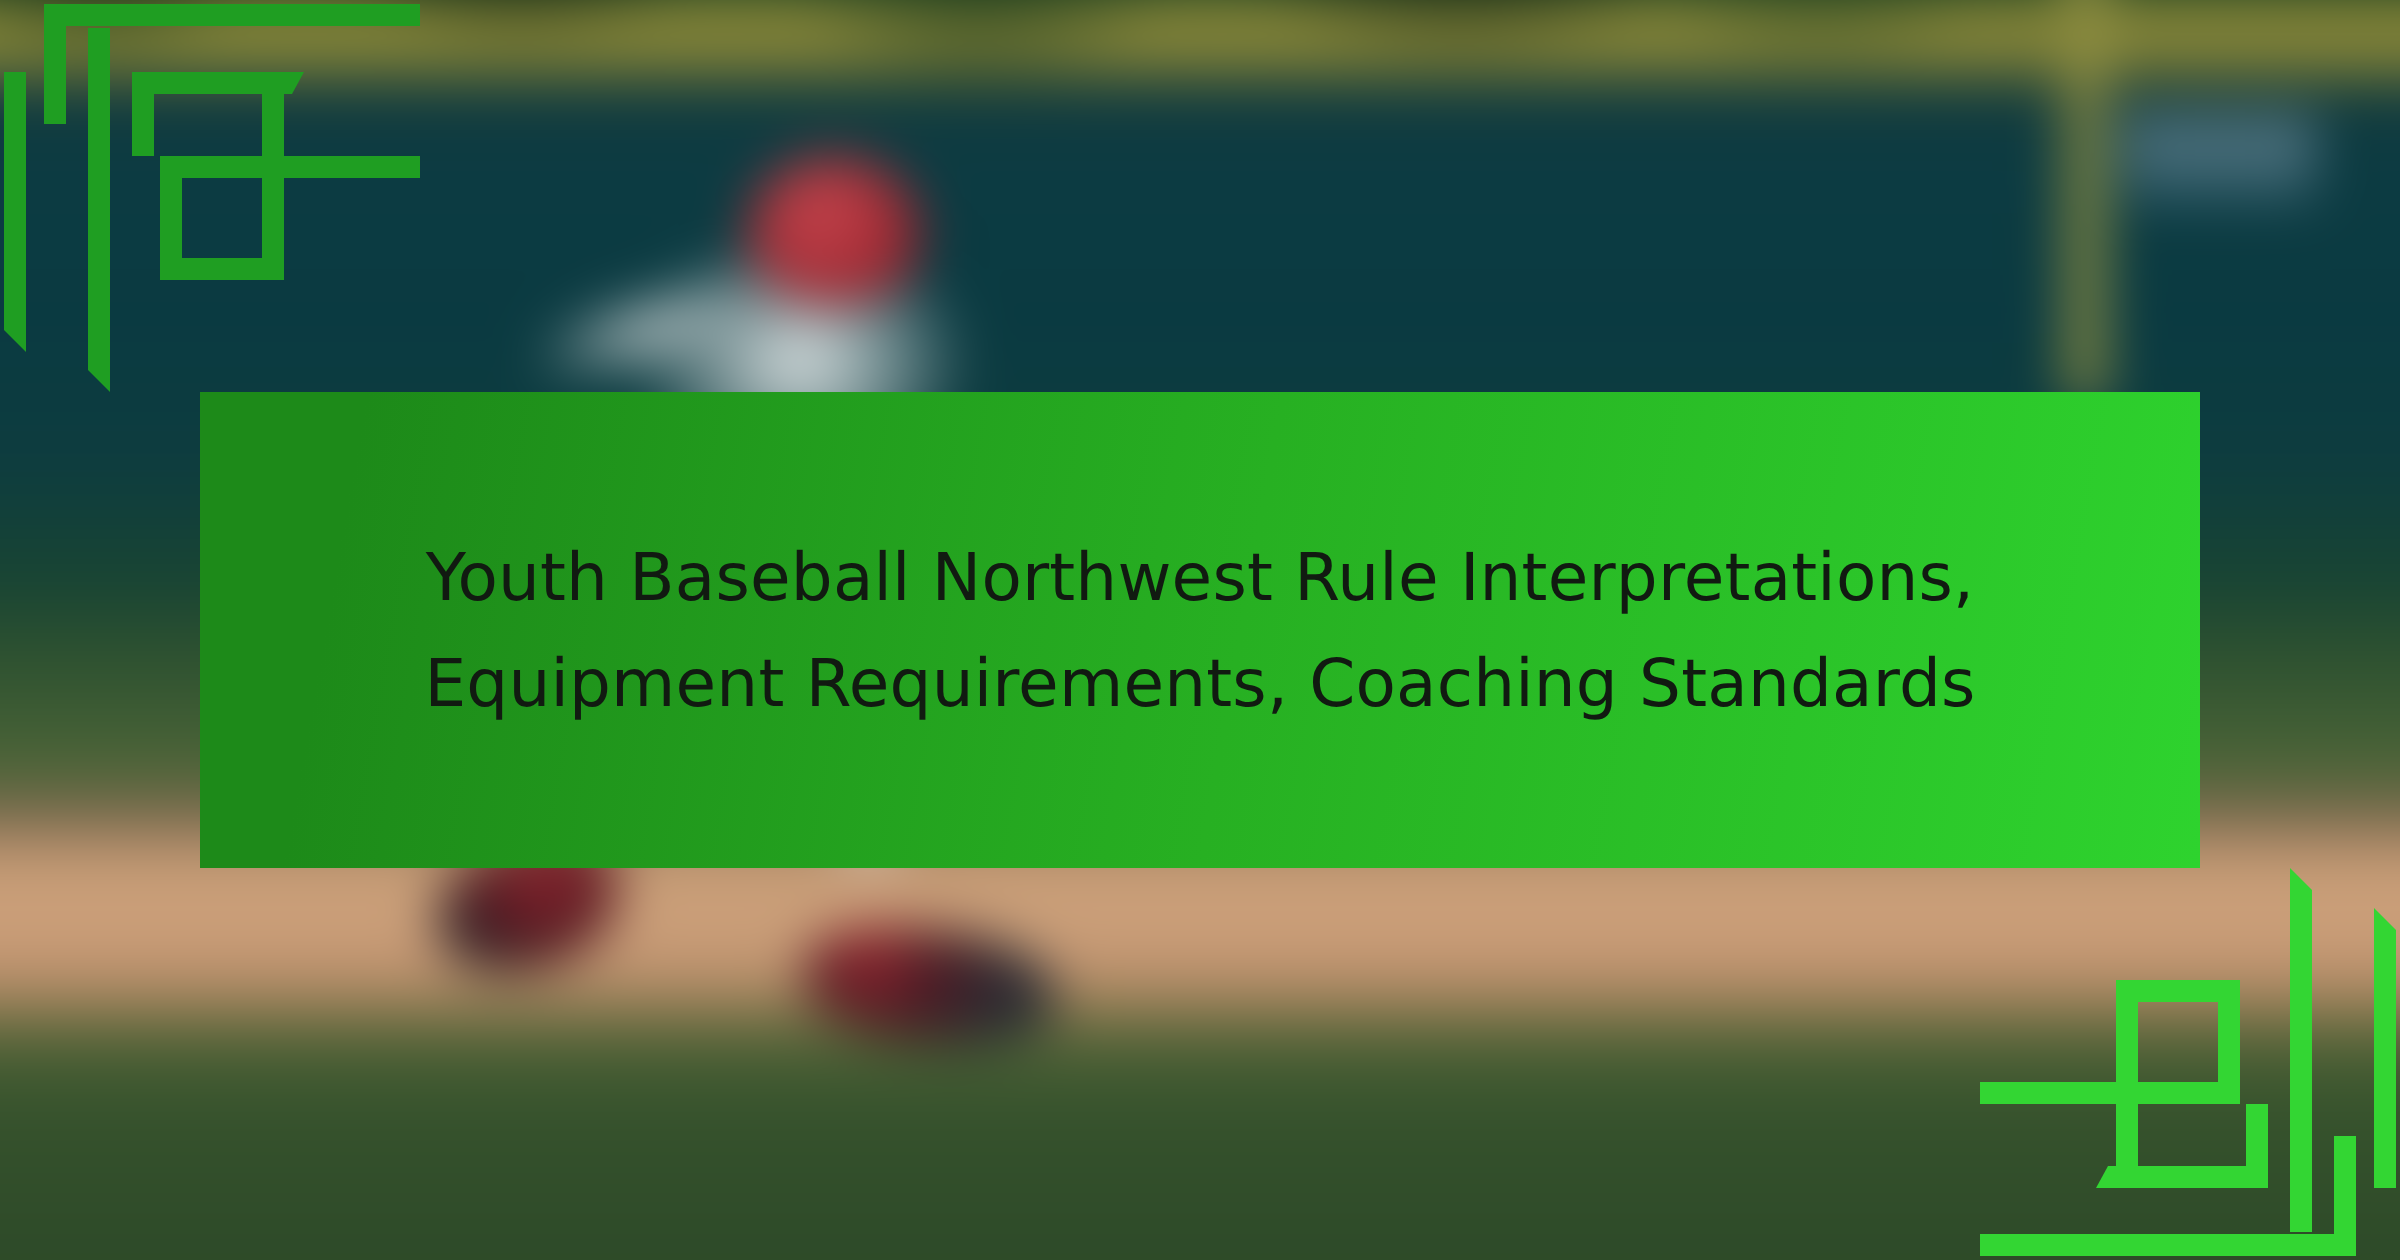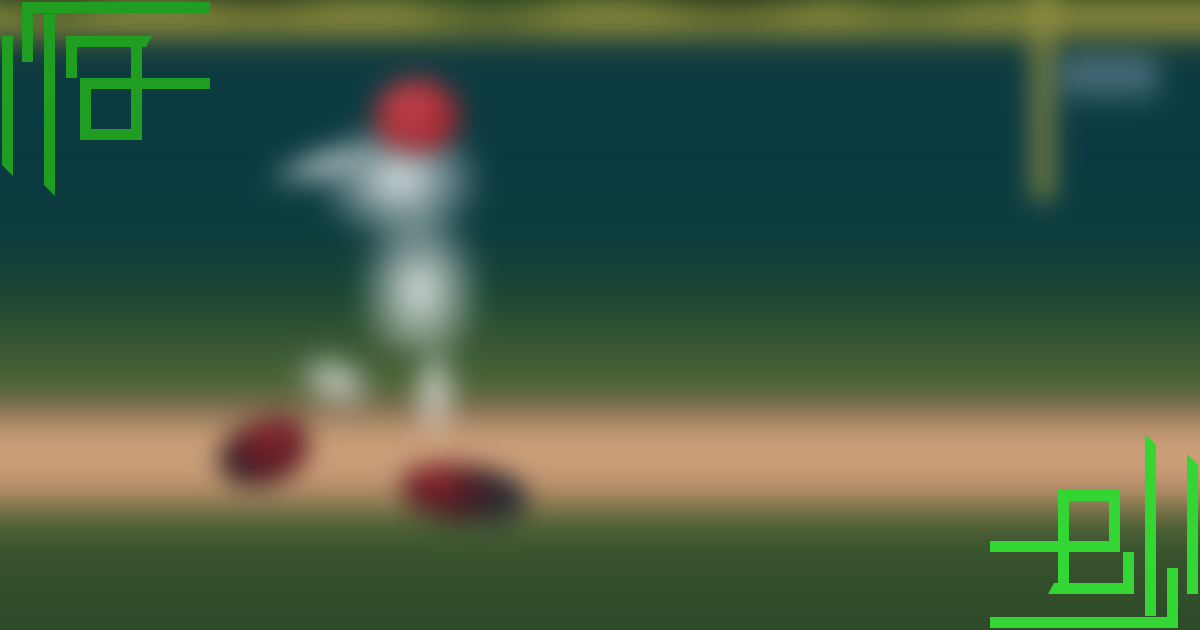--- a/index.html
+++ b/index.html
@@ -241,14 +241,17 @@
       <polygon points="2,36 13,36 13,176 2,165"></polygon>
       <polygon points="22,2 33,2 33,62 22,62"></polygon>
       <polygon points="44,14 55,14 55,196 44,185"></polygon>
       <rect x="80" y="78" width="11" height="62"></rect>
       <rect x="80" y="129" width="62" height="11"></rect>
       <rect x="131" y="36" width="11" height="104"></rect>
       <rect x="66" y="36" width="11" height="42"></rect>
     </g>
   </svg>
 
+  <div class="banner" style="left: 100px; top: 196px; width: 1000px; height: 238px; background: linear-gradient(100deg, rgb(29, 138, 25) 0%, rgb(29, 138, 25) 8%, rgb(39, 176, 34) 52%, rgb(46, 211, 46) 100%);">
+    <h1 class="banner-title" style="color: rgb(17, 26, 17);">Youth Baseball Northwest Rule Interpretations, Equipment Requirements, Coaching Standards</h1>
+  </div>
 
 </div>
 
 </body></html>

